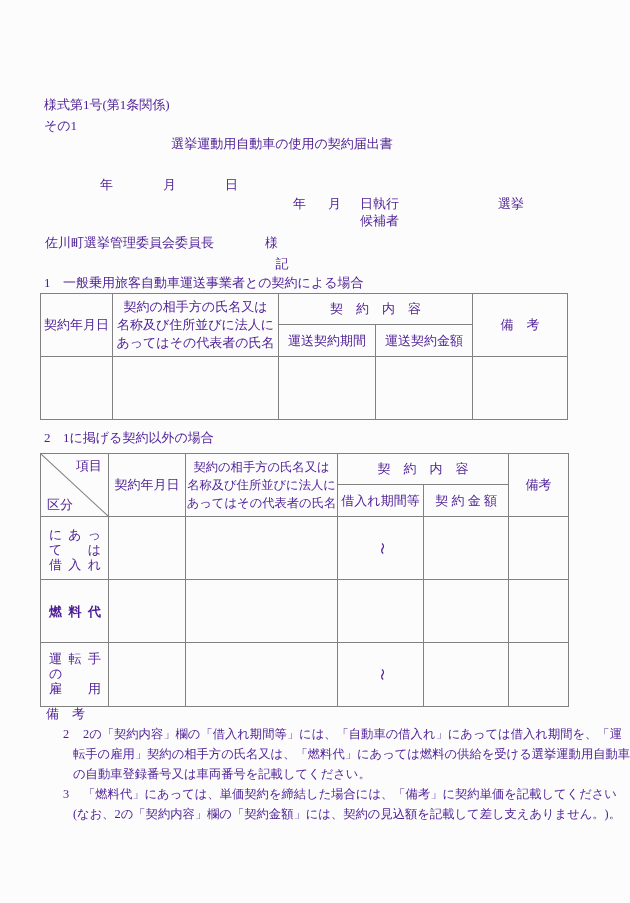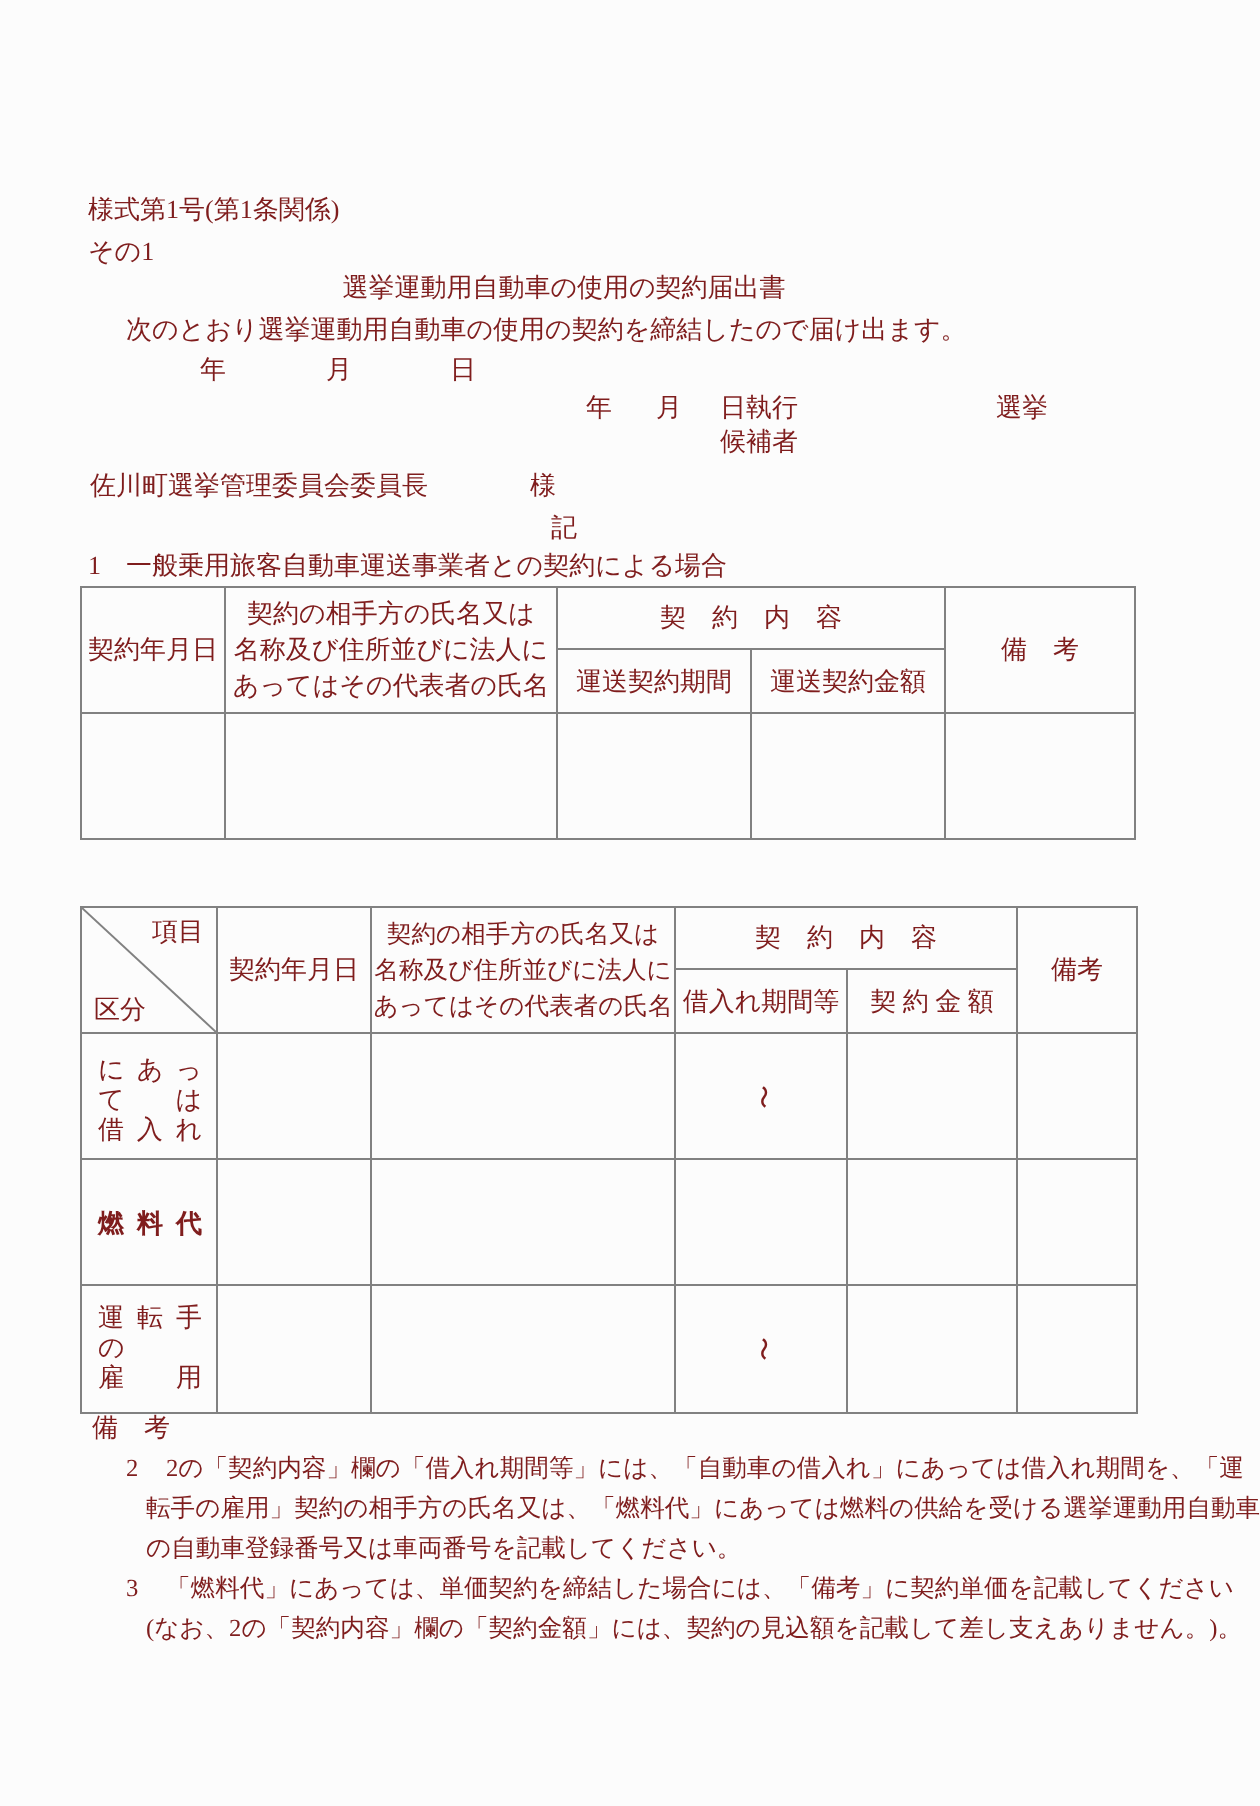--- a/index.html
+++ b/index.html
@@ -1,19 +1,19 @@
 <!DOCTYPE html>
 <html><head>
 <meta charset="utf-8">
 <style>
   html,body{margin:0;padding:0;background:#ffffff;}
   .page{
     position:relative;width:630px;height:903px;background:#fcfcfc;
     font-family:"Liberation Serif","DejaVu Serif",serif;
-    color:#7f1d1d;font-size:13px;overflow:hidden;
+    color:#4c1d95;font-size:13px;overflow:hidden;
   }
   .abs{position:absolute;line-height:14px;white-space:nowrap;}
   .center-anchor{transform:translateX(-50%);}
   .numgap{display:inline-block;width:19px;}
   
   table{border-collapse:collapse;table-layout:fixed;position:absolute;left:40px;}
   th,td{border:1px solid #818181;font-weight:normal;padding:0;text-align:center;vertical-align:middle;font-size:13px;}
   .t1{top:293px;width:527px;}
   .t2{top:453px;width:528px;border-radius:16px;}
   tr.h30 .hs{height:30px;}
@@ -43,21 +43,20 @@
   .px{position:absolute;}
 </style>
 </head>
 <body>
 
 <div class="page">
 
   <div class="abs" style="left:44px;top:98px;">様式第1号(第1条関係)</div>
   <div class="abs" style="left:44px;top:119px;">その1</div>
   <div class="abs center-anchor" style="left:282px;top:137px;">選挙運動用自動車の使用の契約届出書</div>
-  <div class="abs" style="left:63px;top:158px;">次のとおり選挙運動用自動車の使用の契約を締結したので届け出ます。</div>
 
   <div class="abs" style="left:0;top:178px;width:630px;">
     <span class="px" style="left:100px;">年</span>
     <span class="px" style="left:163px;">月</span>
     <span class="px" style="left:225px;">日</span>
   </div>
 
   <div class="abs" style="left:0;top:197px;width:630px;">
     <span class="px" style="left:293px;">年</span>
     <span class="px" style="left:328px;">月</span>
@@ -104,20 +103,23 @@
     <tr>
       <td class="body1"></td>
       <td class="body1"></td>
       <td class="body1"></td>
       <td class="body1"></td>
       <td class="body1"></td>
     </tr>
   </tbody>
     </table>
 
+  <div class="abs" style="left:44px;top:431px;">
+    <span class="numgap">2</span><span>1に掲げる契約以外の場合</span>
+  </div>
 
   <table class="t2">
     <colgroup>
         <col style="width:68px">
         <col style="width:77px">
         <col style="width:152px">
         <col style="width:86px">
         <col style="width:85px">
         <col style="width:60px">
       </colgroup>

